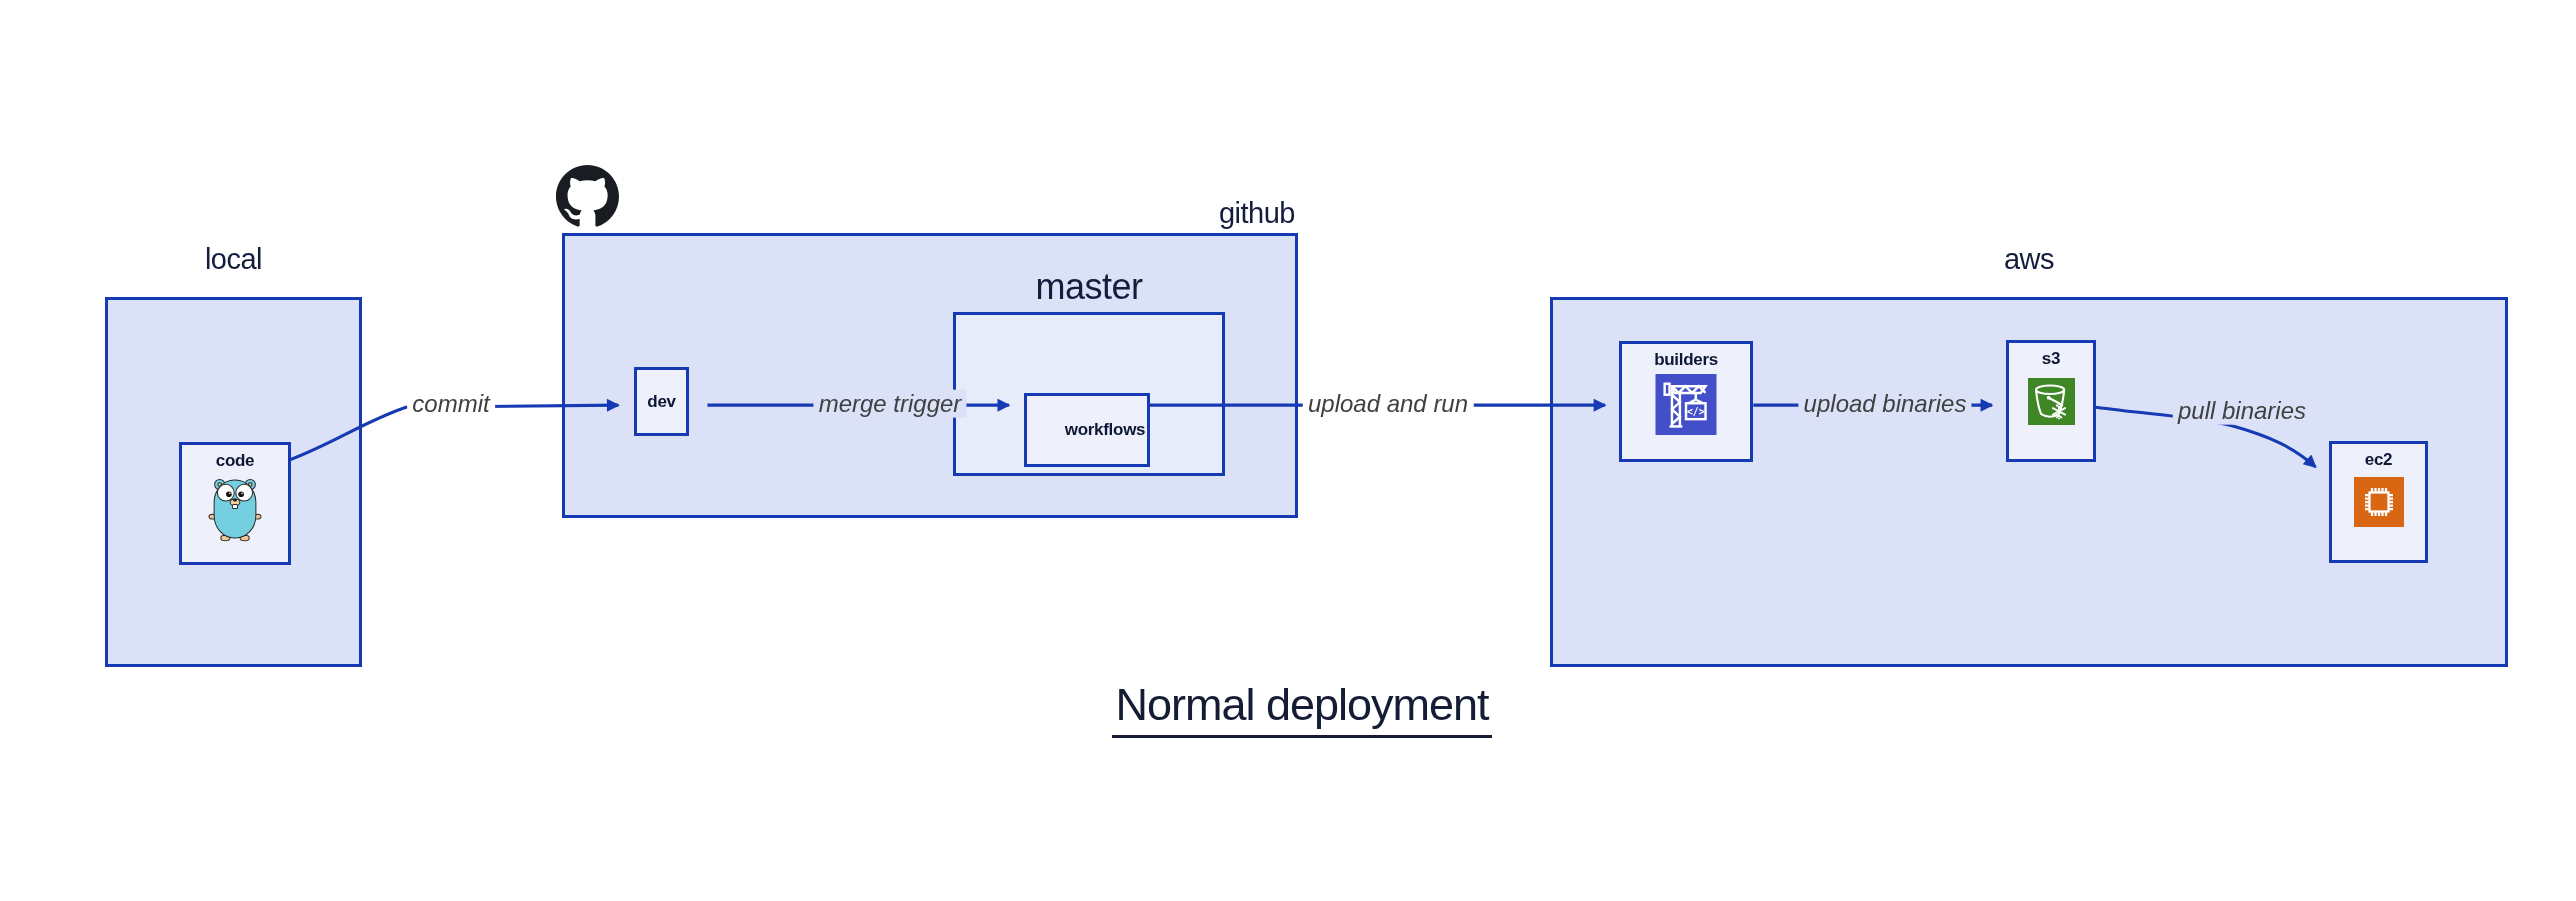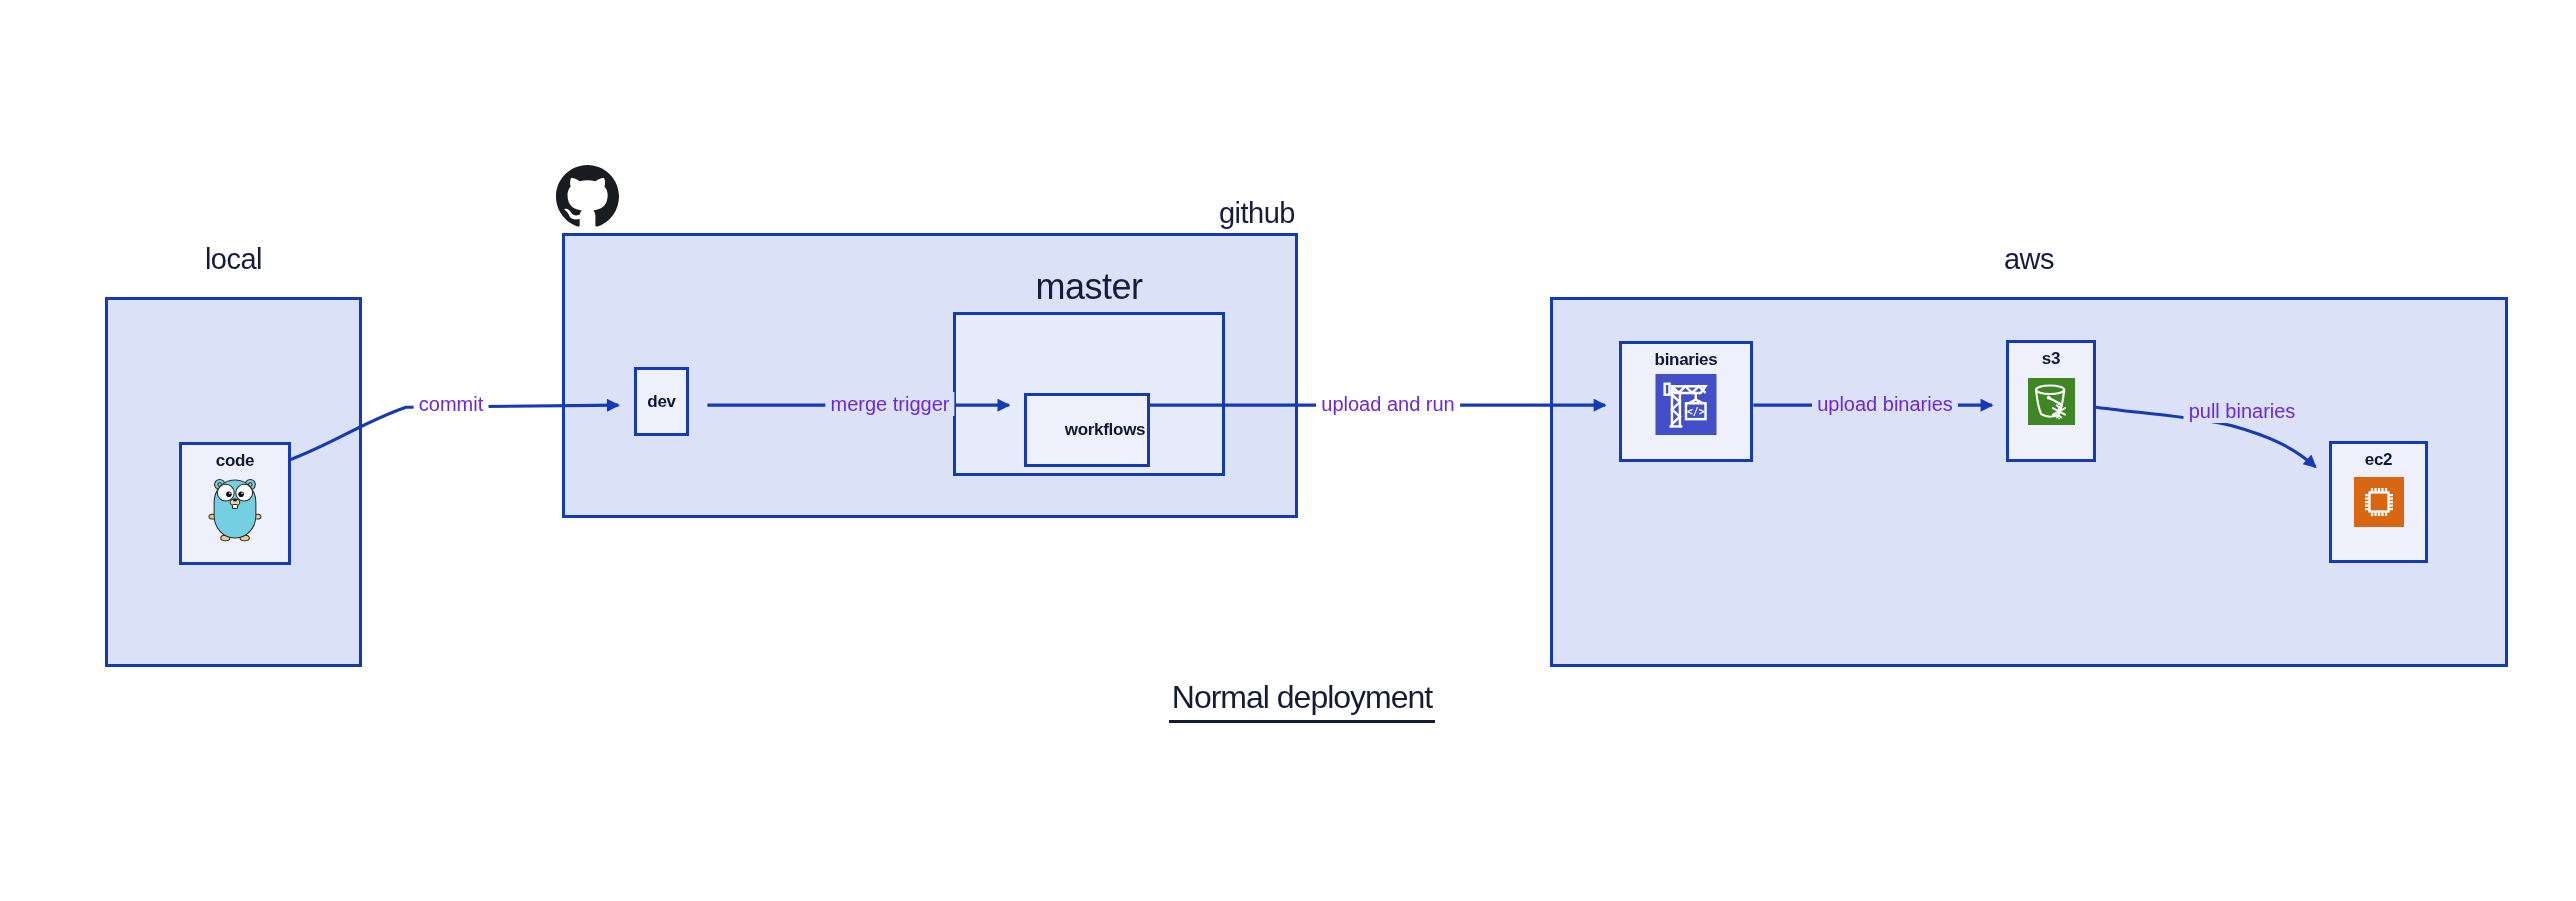--- a/index.html
+++ b/index.html
@@ -37,28 +37,28 @@
   .node.ec2{left:2329px;top:441px;width:99px;height:122px;}
   .icon-wrap{position:absolute;left:0;right:0;display:flex;justify-content:center;}
   .node.code    .icon-wrap{top:28px;}
   .node.builders .icon-wrap{top:29px;}
   .node.s3 .icon-wrap{top:36px;}
   .node.ec2 .icon-wrap{top:33px;}
   
   svg.edges{position:absolute;left:0;top:0;pointer-events:none;}
   .edge-label{
     position:absolute;transform:translate(-50%,-54%);white-space:nowrap;
-    font-size:20px;color:#6d28d9;padding:1px 5.2px;line-height:1.1;
+    font-style:italic;font-size:24px;color:#404040;padding:1px 5.2px;line-height:1.1;
   }
   .bg-white{background:#ffffff;}
   .bg-zone{background:#dbe2f8;}
   
   .title-row{position:absolute;left:0;top:679px;width:2604px;text-align:center;}
   .title-row span{
-    display:inline-block;color:#151d35;font-size:32px;letter-spacing:-1px;
+    display:inline-block;color:#151d35;font-size:45px;letter-spacing:-1px;
     border-bottom:3.6px solid #151d35;padding:0 3.1px 4.1px 3.1px;
   }
   
   .gh-logo{position:absolute;left:556px;top:165px;}
 </style>
 </head>
 <body>
 
 <div class="stage">
 
@@ -129,21 +129,21 @@
 
   <div class="node dev center">
     <span class="nlabel">dev</span>
   </div>
 
   <div class="node workflows center">
     <span class="nlabel">workflows</span>
   </div>
 
   <div class="node builders">
-    <span class="nlabel">binaries</span>
+    <span class="nlabel">builders</span>
     <div class="icon-wrap" style="top:30px;">
       <svg width="62" height="61" viewBox="0 0 100 100" aria-hidden="true">
         <rect x="0" y="0" width="100" height="100" fill="#434fc8"></rect>
         <g stroke="#ffffff" stroke-width="4" fill="none">
           <rect x="15" y="16" width="8" height="18"></rect>
           <path d="M27 20 H82 L74 31 H31 Z"></path>
           <path d="M27 20 L38 31 L49 20 L60 31 L71 20 L82 31"></path>
           <path d="M27 22 V86 M40 31 V86"></path>
           <path d="M27 34 L40 46 L27 58 L40 70 L27 82"></path>
           <path d="M23 86 H44"></path>

